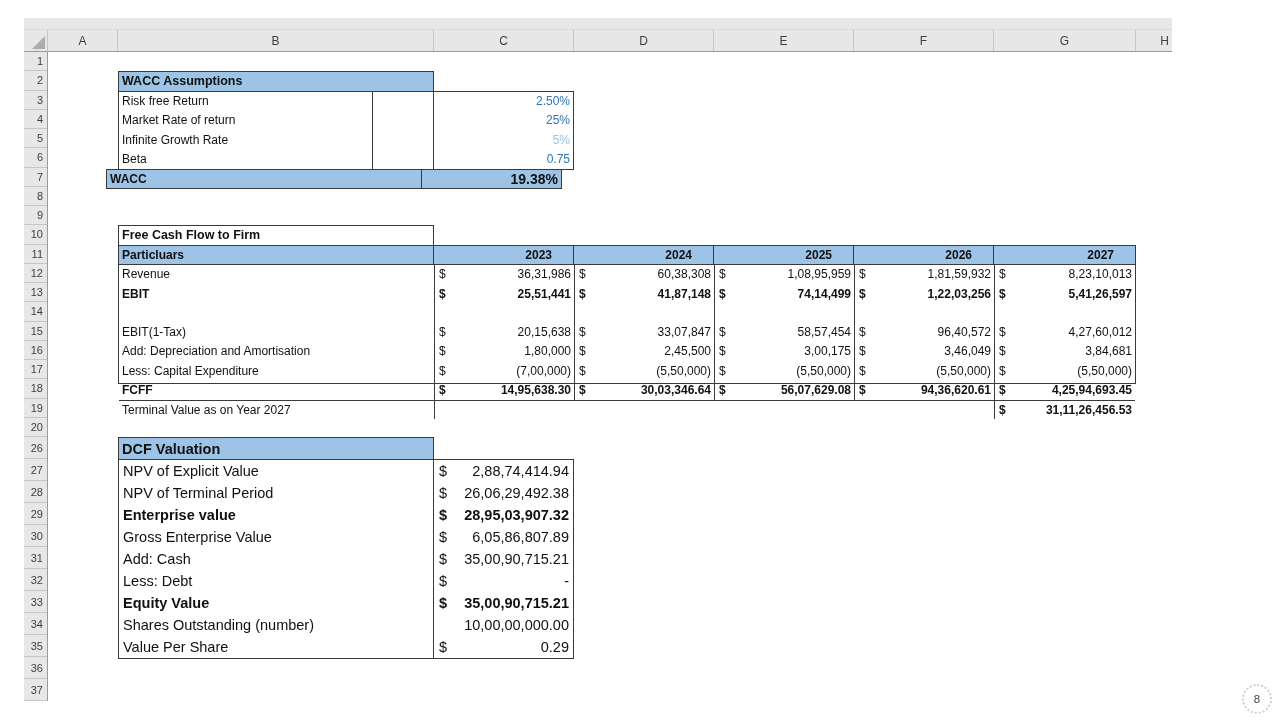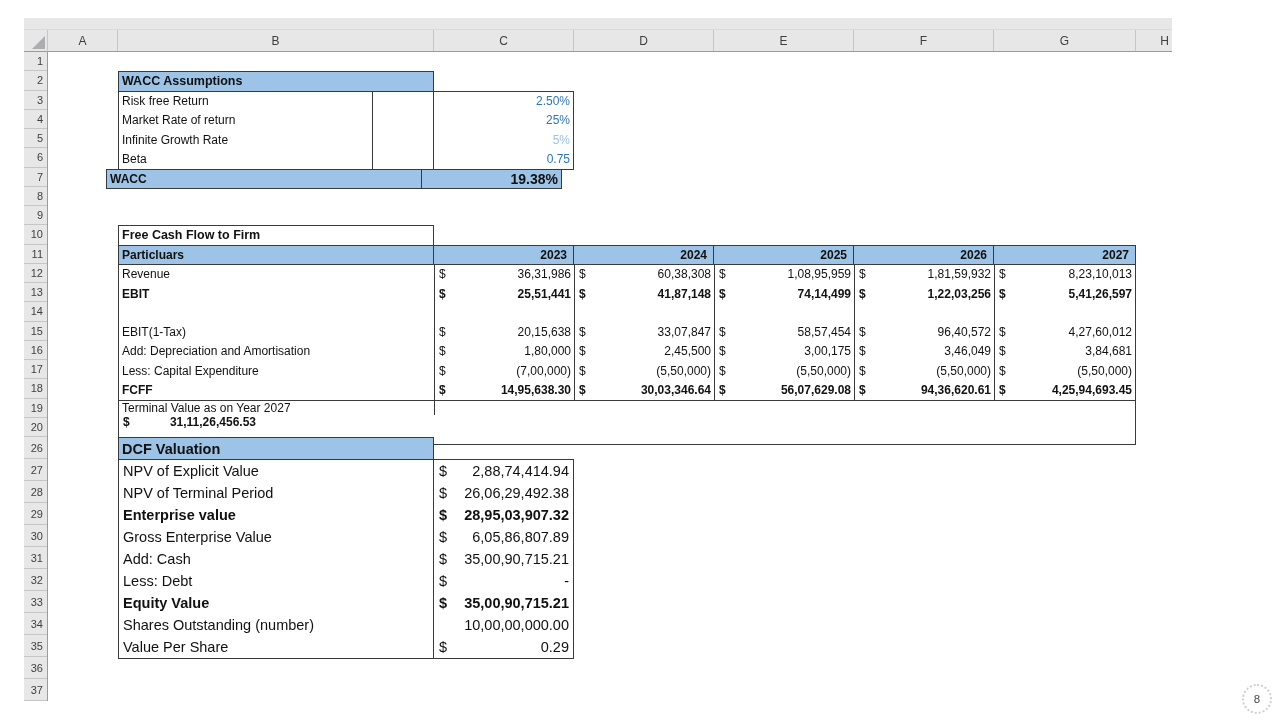--- a/index.html
+++ b/index.html
@@ -45,32 +45,32 @@
   #waccTotal { display:flex; }
   #waccTotal .tl { width:315px; border-right:1px solid var(--border_dark); display:flex; align-items:center;
                    padding-left:3px; font-size:12px; font-weight:700; }
   #waccTotal .tv { flex:1; display:flex; align-items:center; justify-content:flex-end; padding-right:3px;
                    font-size:14px; font-weight:700; }
 
   #fcffHead { display:flex; }
   .fh-lbl { width:315px; border-right:1px solid var(--border_dark); display:flex; align-items:center;
             padding-left:3px; font-size:12px; font-weight:700; }
   .fh-year { width:140px; border-right:1px solid var(--border_dark); display:flex; align-items:center;
-             justify-content:flex-end; padding-right:6px; font-size:12px; font-weight:700; }
+             justify-content:flex-end; padding-right:21px; font-size:12px; font-weight:700; }
   .fh-year:last-child { border-right:none; width:141px; }
 
   .f-row { display:flex; height:19.25px; }
   .f-lbl { width:316px; border-right:1px solid var(--border_dark); display:flex; align-items:center;
            padding-left:3px; font-size:12px; }
   .vcell { width:140px; border-right:1px solid var(--border_dark); display:flex; align-items:center;
            justify-content:space-between; padding:0 3px 0 4px; font-size:12px; }
   .vcell:last-child { border-right:none; }
   .vcell .num { margin-left:auto; }
   .f-merged { width:560px; border-right:1px solid var(--border_dark); }
-  .f-term { border-top:1px solid var(--border_dark);flex-direction:column; }
+  .f-term { border-top:1px solid var(--border_dark); }
 
   .d-lblrow { height:22px; display:flex; align-items:center; padding-left:4px; font-size:14.5px; }
   .d-vrow { height:22px; display:flex; align-items:center; justify-content:space-between;
             padding:0 4px 0 5px; font-size:14.5px; }
   .d-vrow .num { margin-left:auto; }
   #dcfTitle { font-size:14.5px; }
 
   .stamp { position:absolute; left:1242px; top:684px; width:30px; height:30px; border-radius:50%;
            border:2px dotted var(--stamp_ring); display:flex; align-items:center; justify-content:center;
            font-size:11.5px; color:#4a4a4a; background:#fff; }
@@ -152,21 +152,21 @@
 
     <div class="box title-cell" id="fcffTitle" style="left:70px; top:173.25px; width:316px; height:20.25px;">Free Cash Flow to Firm</div>
     <div class="box blue" id="fcffHead" style="left:70px; top:192.5px; width:1018px; height:20.25px;">
         <div class="fh-lbl">Particluars</div>
         <div class="fh-year">2023</div>
         <div class="fh-year">2024</div>
         <div class="fh-year">2025</div>
         <div class="fh-year">2026</div>
         <div class="fh-year">2027</div>
       </div>
-    <div class="box" id="fcffBody" style="left:70px; top:211.75px; width:1018px; height:181px;">
+    <div class="box" id="fcffBody" style="left:70px; top:211.75px; width:1018px; height:120px;">
         <div class="f-row">
           <div class="f-lbl">Revenue</div>
           <div class="vcell">
             <span class="cur">$</span>
             <span class="num">36,31,986</span>
           </div>
           <div class="vcell">
             <span class="cur">$</span>
             <span class="num">60,38,308</span>
           </div>

